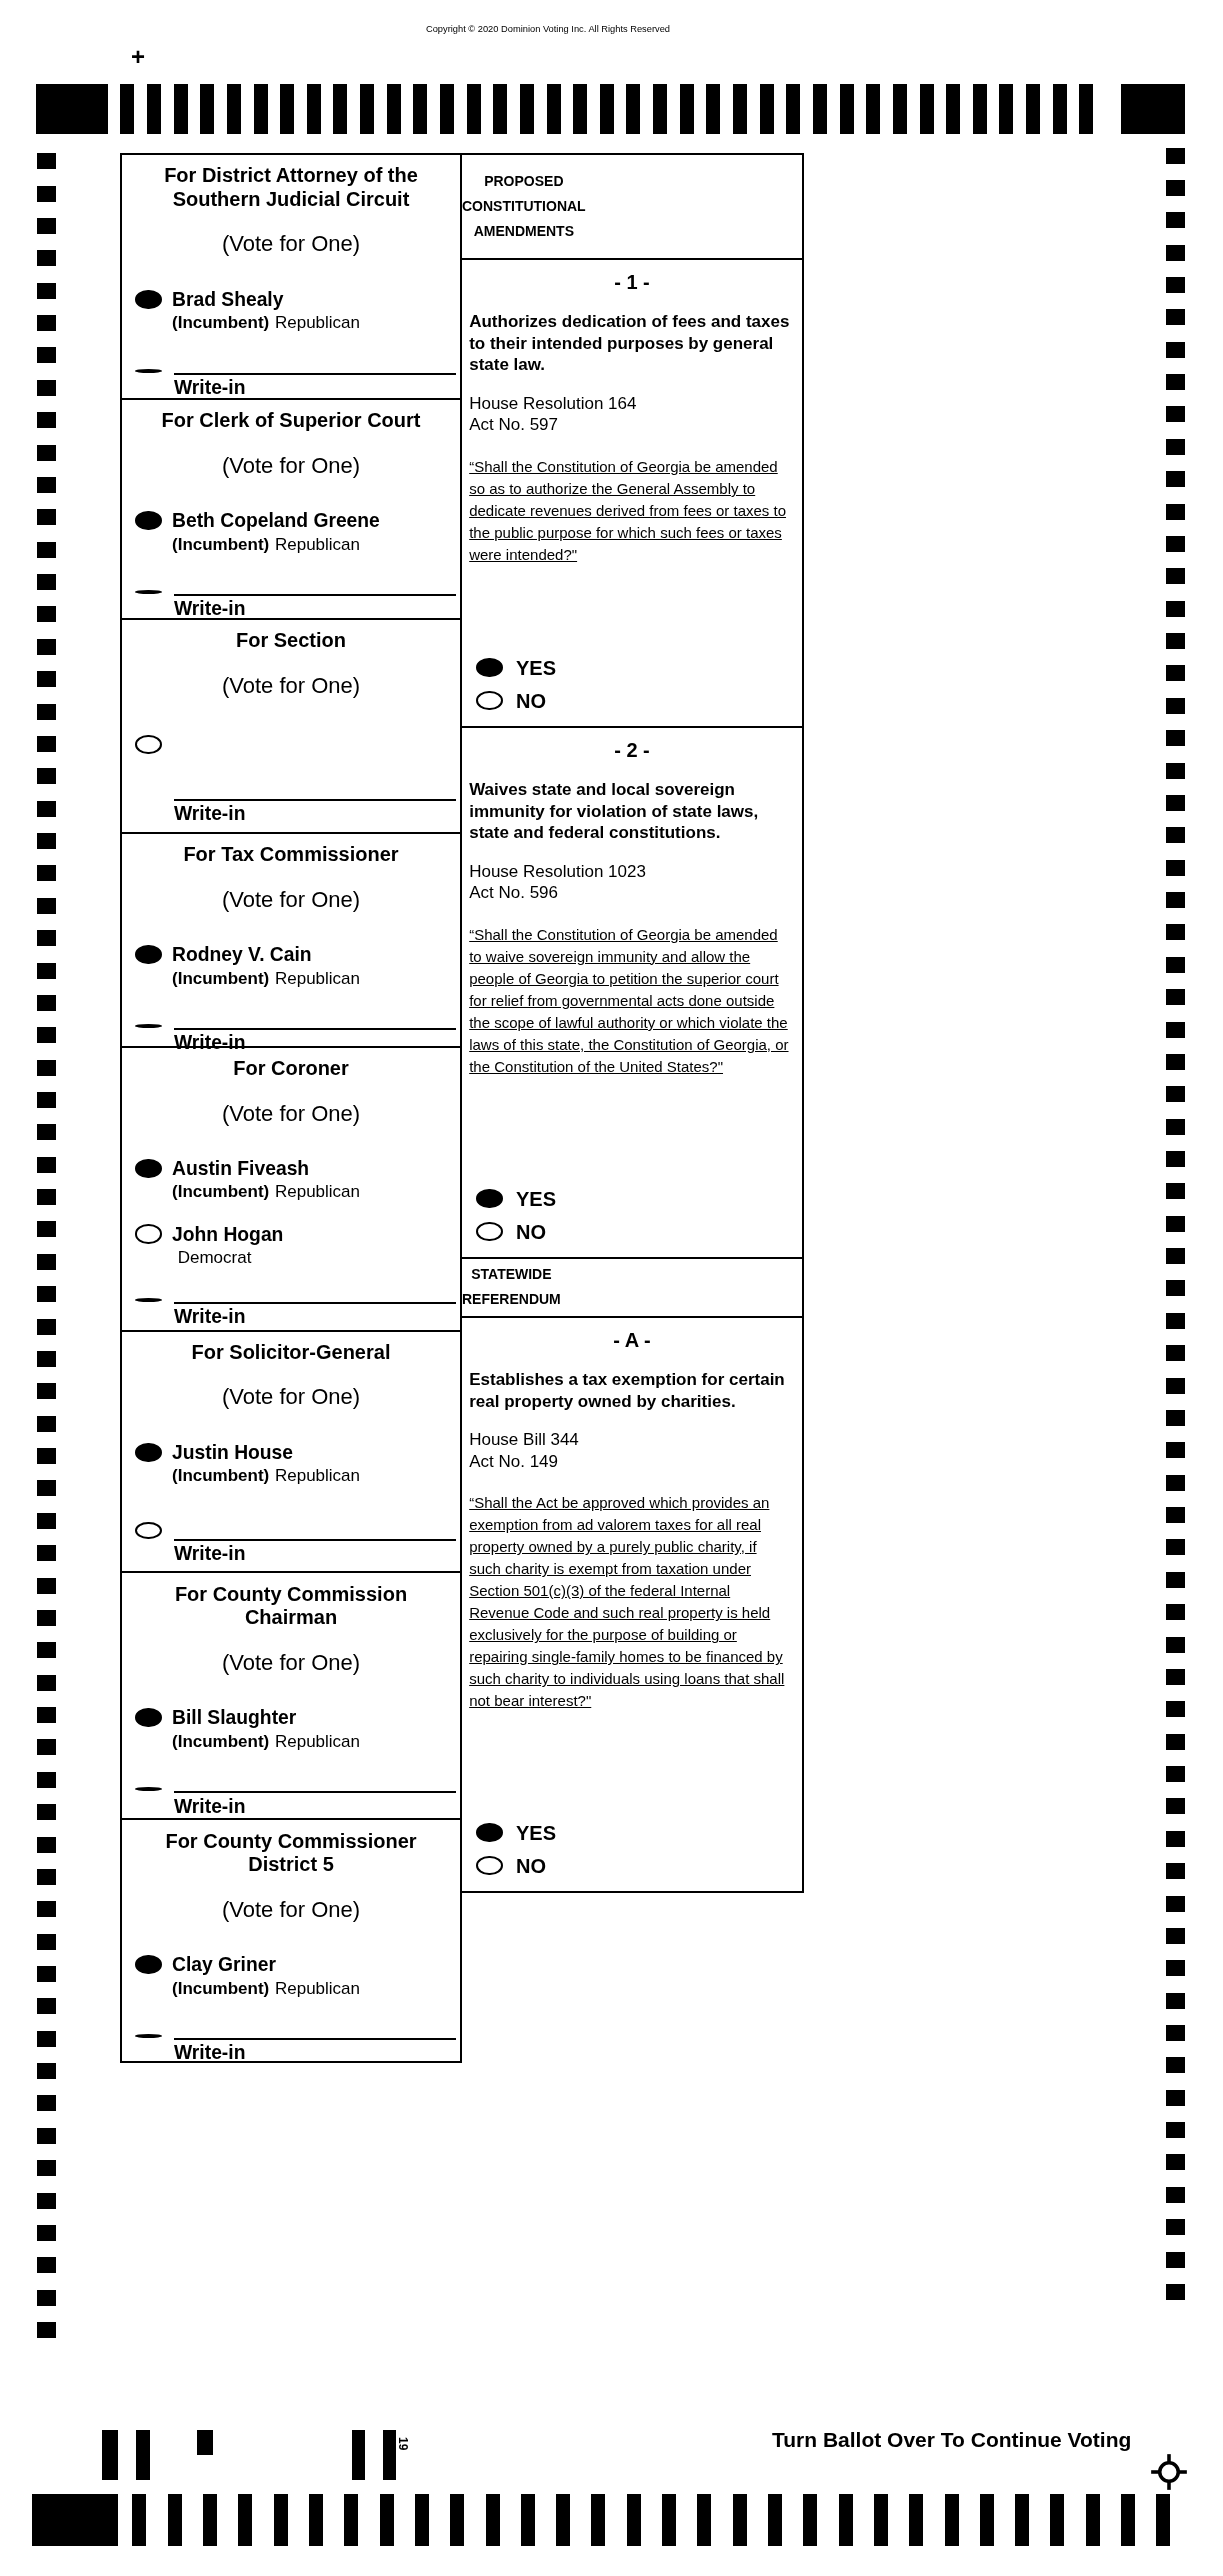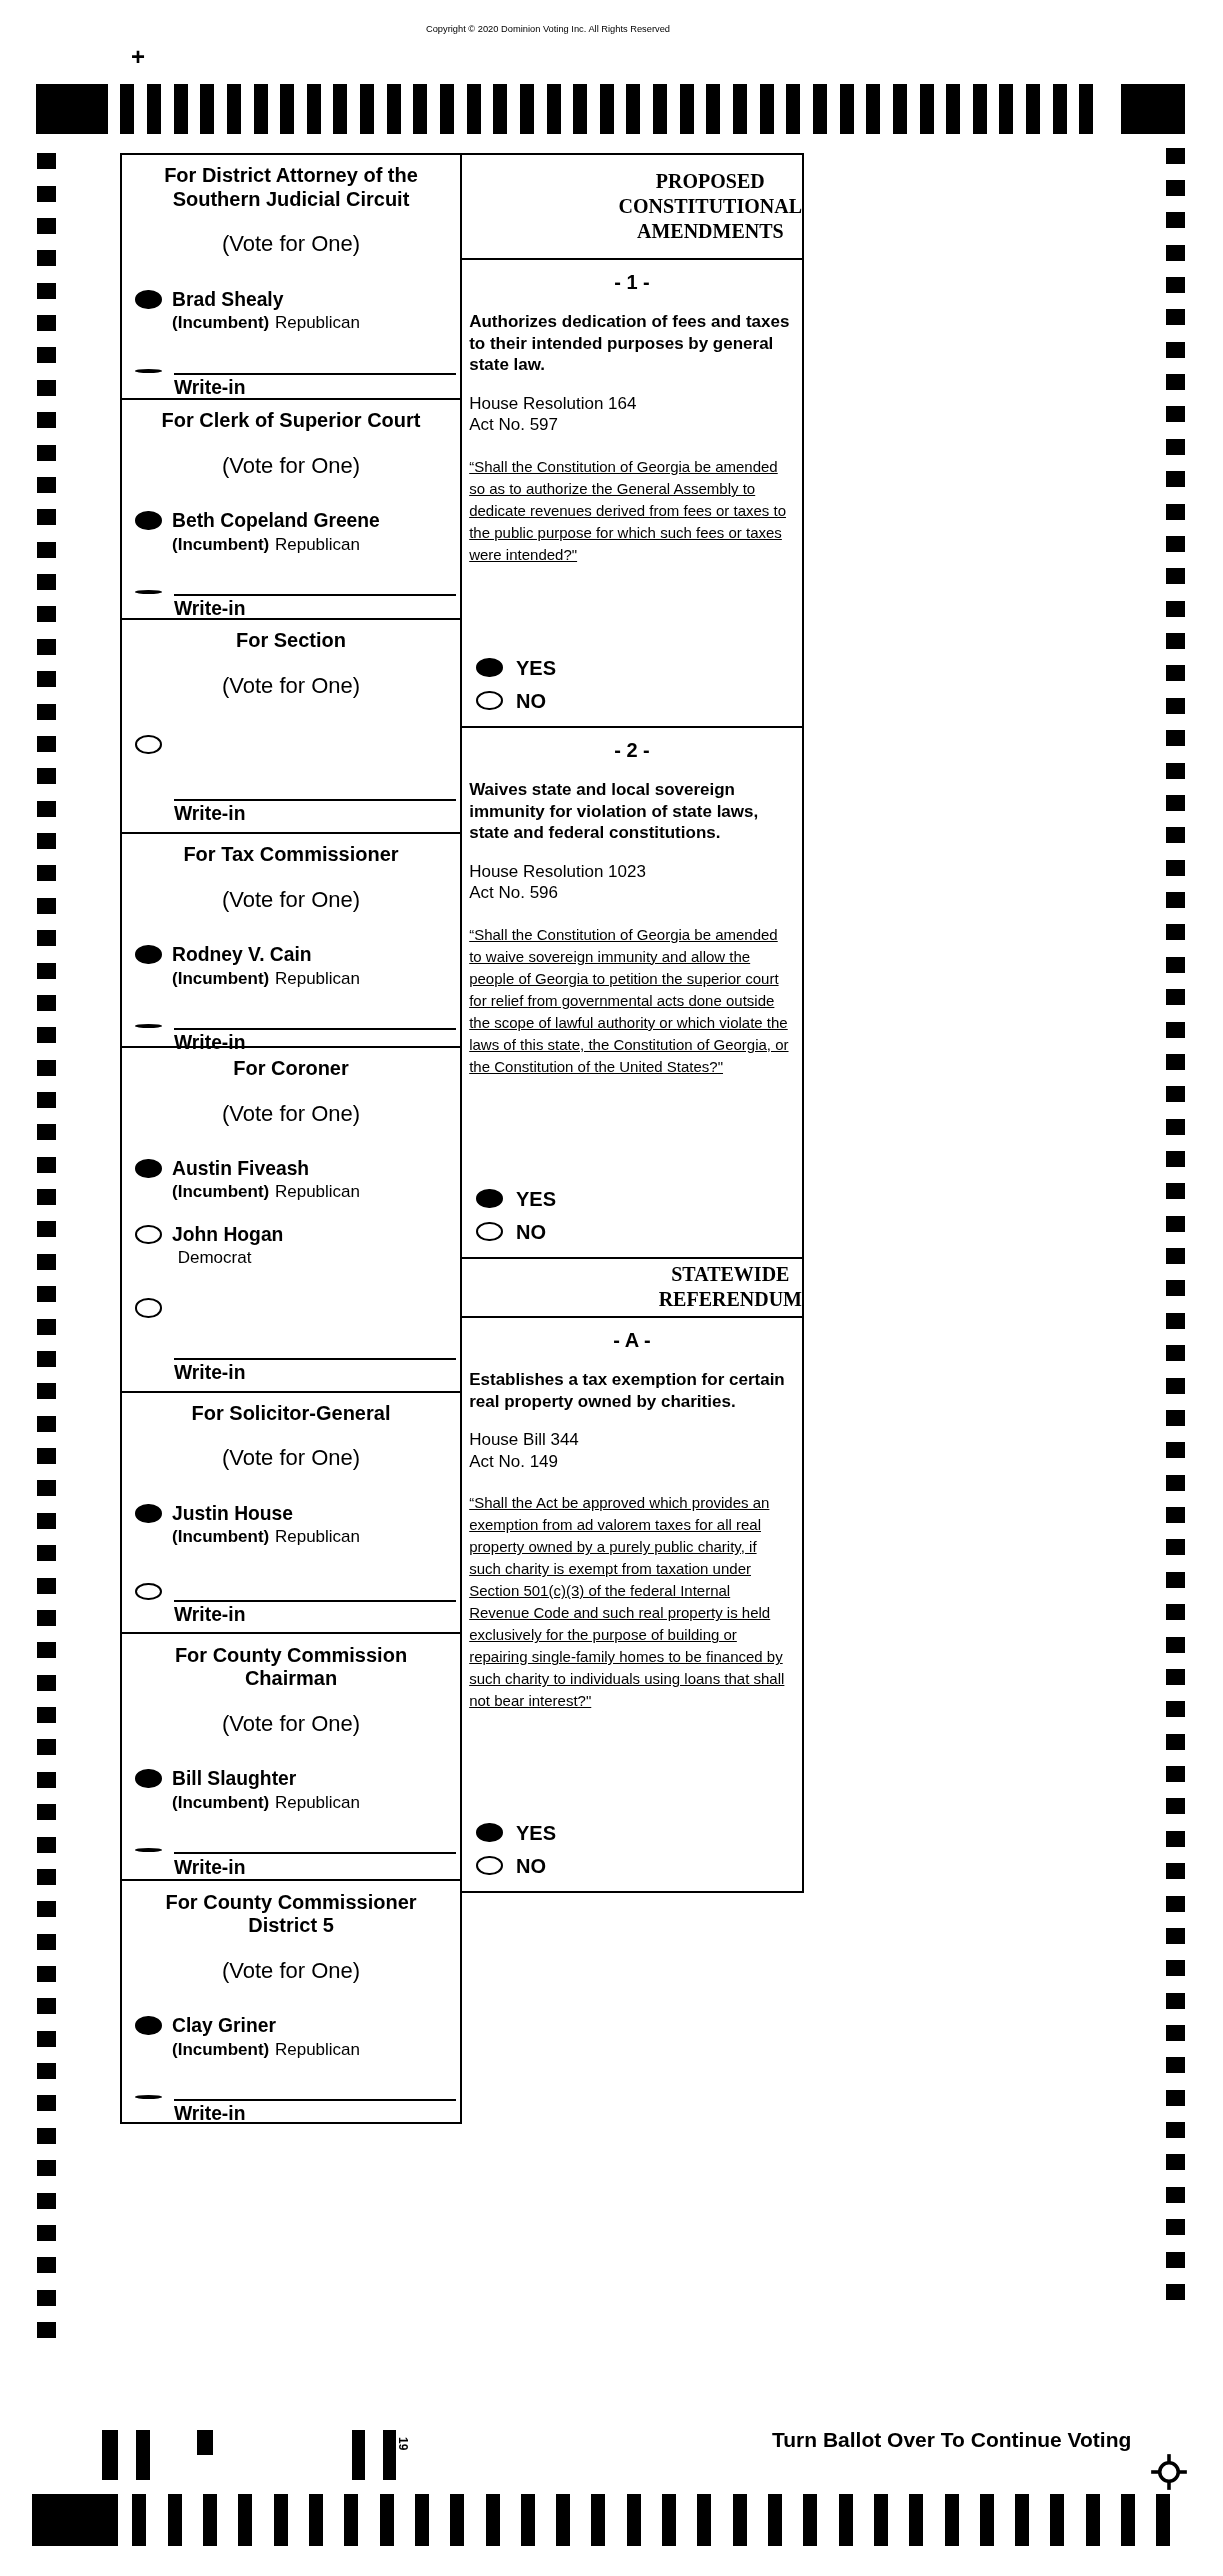--- a/index.html
+++ b/index.html
@@ -21,22 +21,22 @@
   .cand .name{font-weight:bold;font-size:19.3px;line-height:21.5px;}
   .cand .party{font-size:17px;margin-top:2.9px;}
   .cand .party .pname{margin-left:5.7px;}
   .oval{display:inline-block;width:26.5px;height:19.3px;border:2.1px solid #000;border-radius:50%;
         background:#fff;box-sizing:border-box;}
   .oval.filled{background:#000;}
   .cand-oval{position:absolute;left:13px;top:0.7px;}
   .lone-oval{margin-top:36px;margin-left:13px;}
   .writein{margin-top:auto;margin-bottom:6.4px;margin-left:52px;margin-right:4.3px;
            border-top:2.1px solid #000;padding-top:2.1px;font-weight:bold;font-size:19.3px;}
-  .mhead{justify-content:center;align-items:flex-end;text-align:center;
-         font-weight:bold;font-size:20px;line-height:25px;white-space:pre-line;font-family:Liberation Serif, serif;}
+  .mhead{justify-content:center;align-items:flex-start;text-align:center;
+         font-weight:bold;font-size:14px;line-height:25px;white-space:pre-line;}
   .m-number{margin-top:11.5px;text-align:center;font-weight:bold;font-size:20px;}
   .m-summary{font-weight:bold;font-size:17px;line-height:21.5px;margin:17px 11.5px 0 7.2px;}
   .m-cite{font-size:17px;line-height:21.5px;margin:17px 11.5px 0 7.2px;white-space:pre-line;}
   .m-question{font-size:15px;line-height:22px;margin:20px 10px 0 7.2px;text-decoration:underline;}
   .m-opt{position:relative;padding-left:54px;height:24px;font-weight:bold;font-size:20px;line-height:23px;}
   .m-opt .oval{position:absolute;left:14.3px;top:0.7px;}
   .m-opt.yes{margin-top:auto;}
   .m-opt.no{margin-top:9.3px;margin-bottom:11.5px;}
   #sheet-number{position:absolute;left:410px;top:2437px;font-size:12px;font-weight:bold;
                 transform:rotate(90deg);transform-origin:left top;}
@@ -301,21 +301,21 @@
     <div class="vote-for">(Vote for One)</div>
     <div class="cand">
       <span class="oval cand-oval filled"></span>
       <div class="name">Rodney V. Cain</div>
       <div class="party"><b>(Incumbent)</b><span class="pname">Republican</span></div>
     </div>
     <span class="oval lone-oval"></span>
     <div class="writein">Write-in</div>
   </section>
 
-  <section class="box race" style="height:347px">
+  <section class="box race" style="height:286px">
     <div class="race-title">For Coroner</div>
     <div class="vote-for">(Vote for One)</div>
     <div class="cand">
       <span class="oval cand-oval filled"></span>
       <div class="name">Austin Fiveash</div>
       <div class="party"><b>(Incumbent)</b><span class="pname">Republican</span></div>
     </div>
     <div class="cand">
       <span class="oval cand-oval"></span>
       <div class="name">John Hogan</div>

